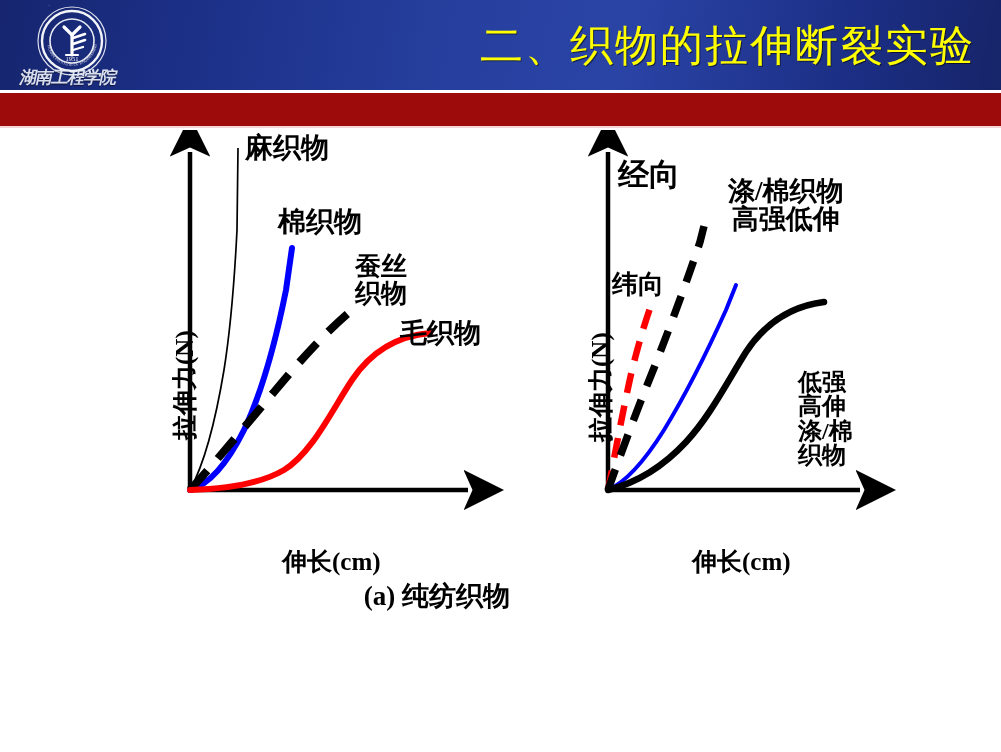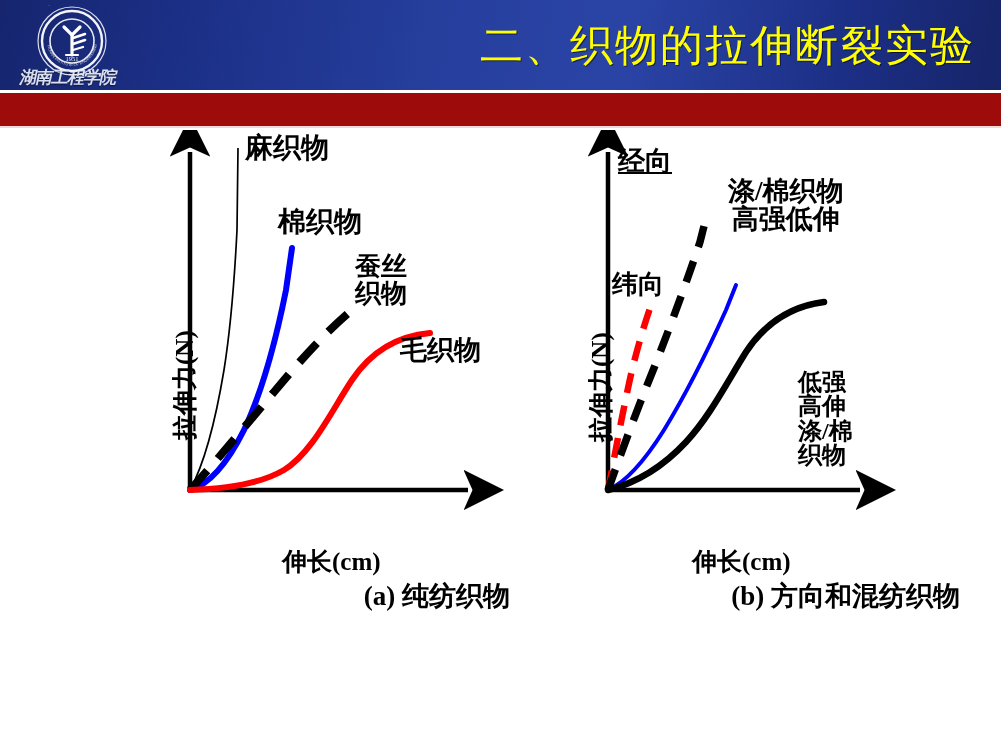--- a/index.html
+++ b/index.html
@@ -131,21 +131,21 @@
 
       <div class="clabel" style="left:95px;top:4px;font-size:28px;font-family:Liberation Serif, serif;">麻织物</div>
 
       <div class="clabel" style="left:128px;top:78px;font-size:28px;">棉织物</div>
 
       <div class="clabel" style="left:205px;top:124px;font-size:26px;text-align:right;">
         <div>蚕丝</div>
         <div>织物</div>
       </div>
 
-      <div class="clabel" style="left:250px;top:190px;font-size:27px;margin-top:17px;">毛织物</div>
+      <div class="clabel" style="left:250px;top:190px;font-size:27px;">毛织物</div>
 
       <div class="axis-label ylab" style="left:18px;top:310px;font-size:25px;">拉伸力(N)</div>
 
       <div class="axis-label" style="left:132px;top:415px;font-size:25px;">伸长(cm)</div>
 
       <div id="cap-a" class="cap">(a) 纯纺织物</div>
     </div>
 
     <div id="panel-b" class="chart-panel">
       <svg class="chart-svg" width="400" height="440" viewBox="0 0 400 440">
@@ -161,37 +161,36 @@
         <path d="M48,360 C 54,330 62,284 72,240 C 80,208 86,190 90,178" fill="none" stroke="#ff0000" stroke-width="6.5" stroke-dasharray="20 13"></path>
 
         <path d="M48,360 C 60,326 76,282 94,238 C 112,192 128,148 140,112 L146,88" fill="none" stroke="#000000" stroke-width="7.5" stroke-dasharray="22 15"></path>
 
         <path d="M48,360 C 66,352 84,332 104,300 C 126,264 148,220 166,180 L176,155" fill="none" stroke="#0000ff" stroke-width="4" stroke-linecap="round"></path>
 
         <path d="M48,360 C 72,354 100,340 126,312 C 150,286 166,254 186,222
                  C 206,192 232,176 264,172" fill="none" stroke="#000000" stroke-width="6.5" stroke-linecap="round"></path>
       </svg>
 
-      <div class="clabel" style="left:58px;top:18px;font-size:27px;text-decoration:underline;">经向</div>
+      <div class="clabel" style="left:58px;top:29px;font-size:31px;">经向</div>
 
       <div class="clabel" style="left:52px;top:142px;font-size:26px;">纬向</div>
 
       <div class="clabel" style="left:168px;top:48px;font-size:27px;text-align:center;">
         <div>涤/棉织物</div>
         <div>高强低伸</div>
       </div>
 
       <div class="clabel" style="left:238px;top:240px;font-size:24px;text-align:left;width:86px;">
         <div>低强</div>
         <div>高伸</div>
         <div>涤/棉</div>
         <div>织物</div>
       </div>
 
       <div class="axis-label ylab" style="left:24px;top:312px;font-size:25px;">拉伸力(N)</div>
 
       <div class="axis-label" style="left:132px;top:415px;font-size:25px;">伸长(cm)</div>
 
-      <div id="cap-b" class="cap">(b) 方向和混纺织物</div>
     </div>
 
   </div>
 </div>
 
 </body></html>

